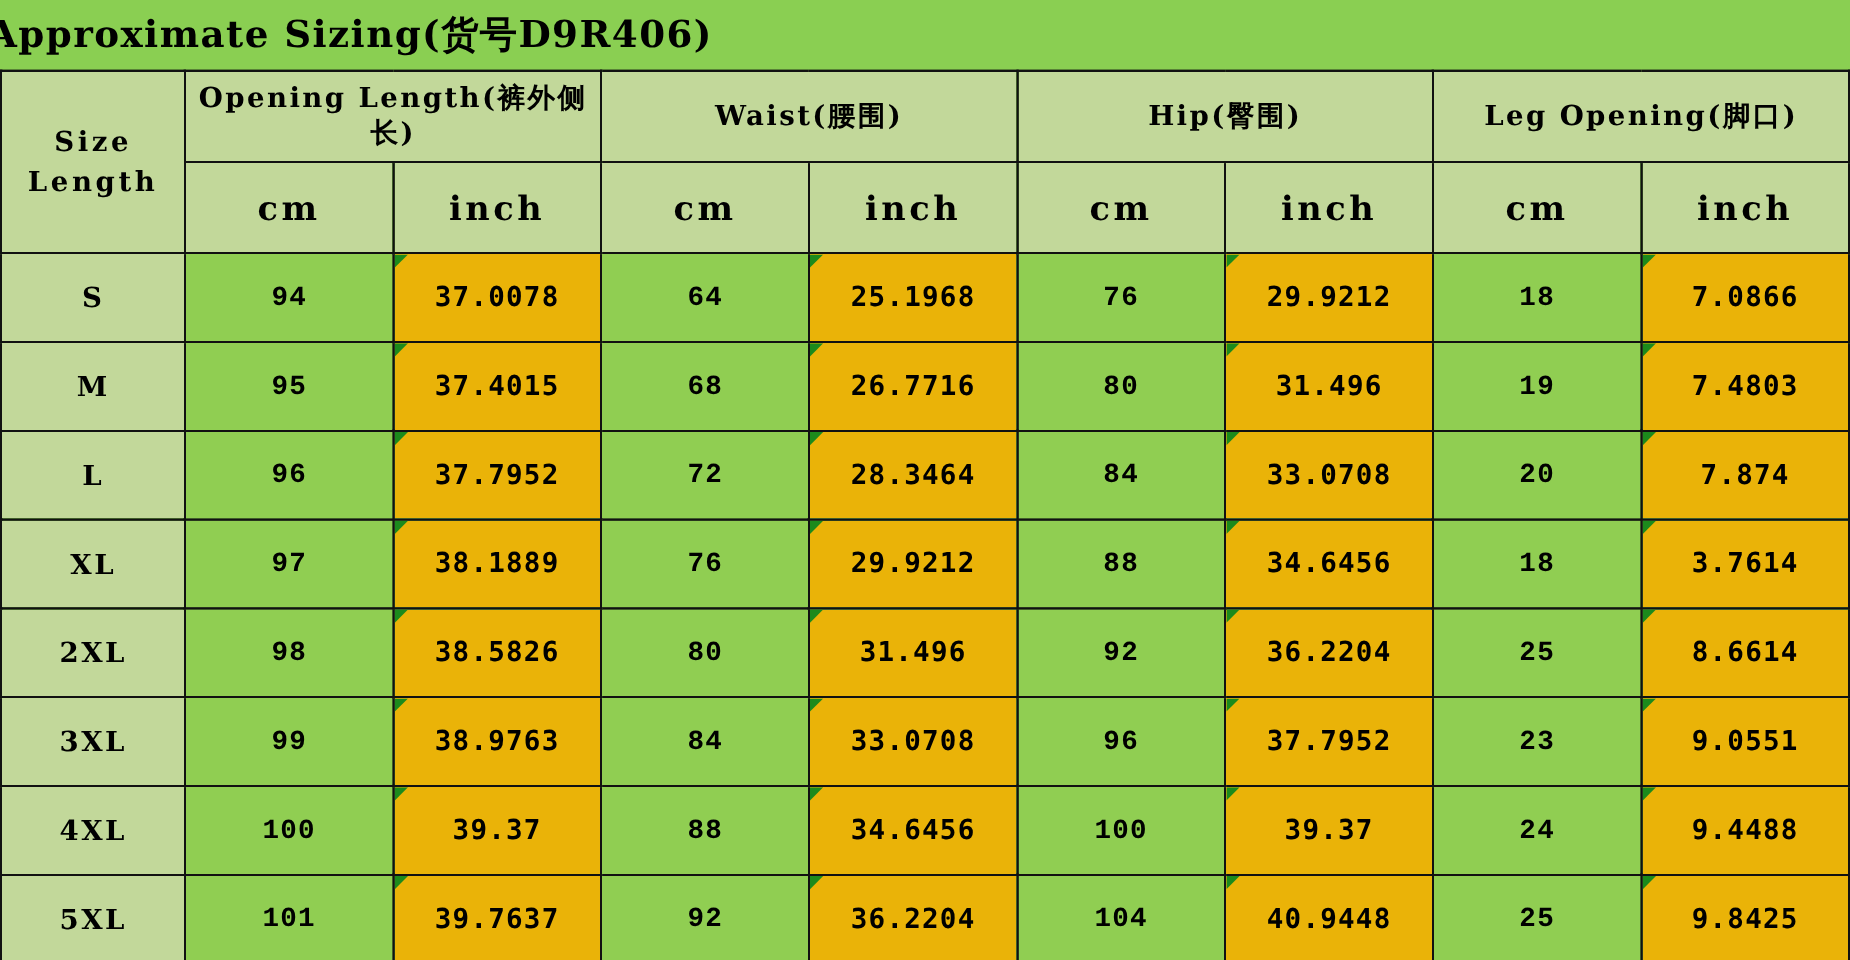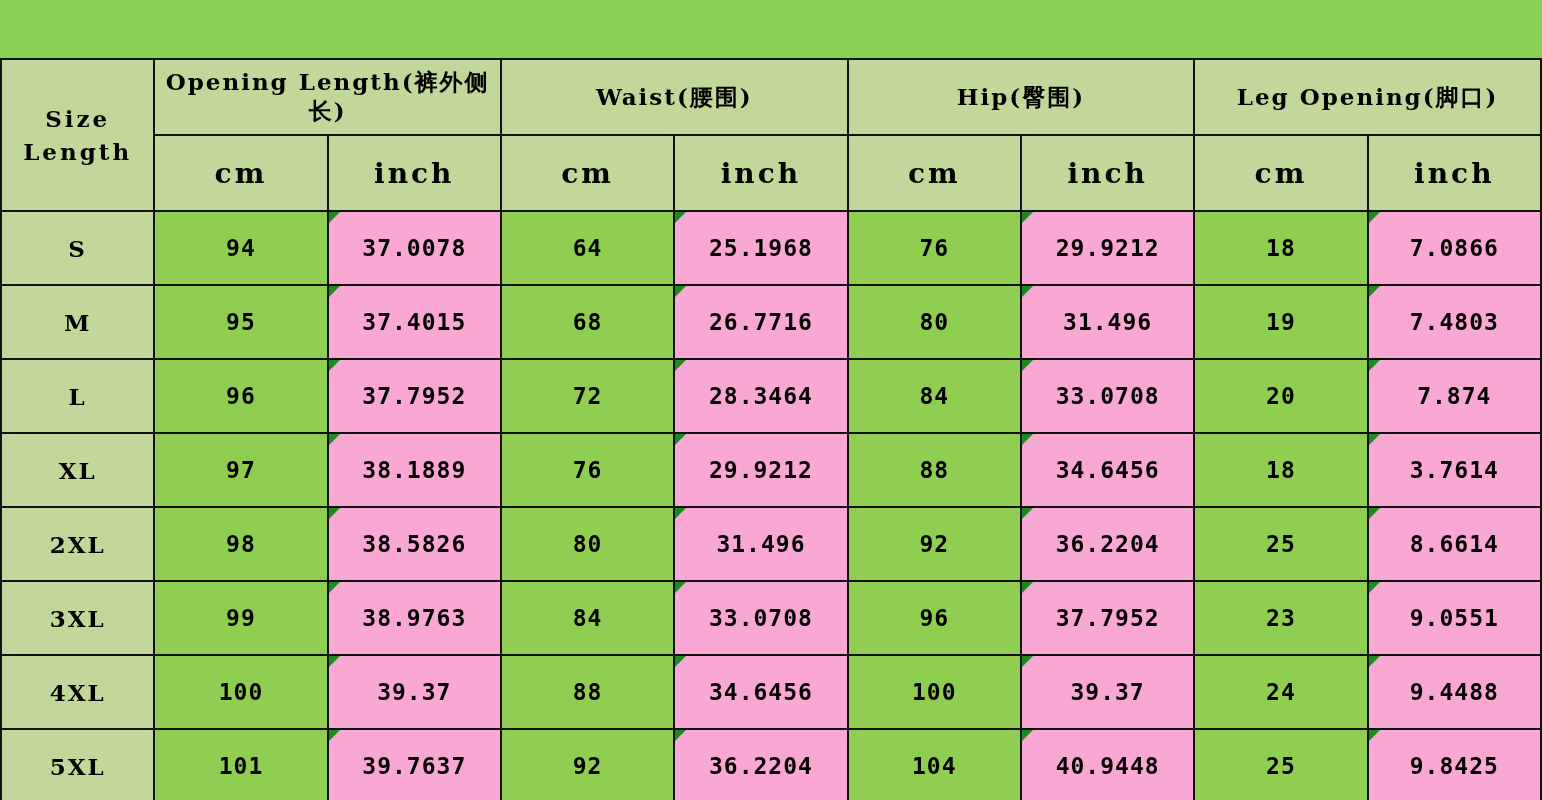--- a/index.html
+++ b/index.html
@@ -97,23 +97,24 @@
   td.cell-size {
     background: #C2D89A;
     font-family: "DejaVu Serif", "Liberation Serif", serif;
     font-size: 23px;
     letter-spacing: 2px;
   }
   td.cell-cm {
     background: #90CE52;
     font-size: 23px;
     letter-spacing: 1px;
+    font-family: Liberation Mono, monospace;
   }
   td.cell-inch {
-    background: #f9a8d4;
+    background: #eab308;
     font-size: 23px;
     letter-spacing: 1px;
   }
 
   
   td.flagged::before {
     content: "";
     position: absolute;
     left: 0;
     top: 0;
@@ -125,20 +126,23 @@
 
   
   col.c-size { width: 153px; }
   col.c-d    { width: 173px; }
 </style>
 </head>
 <body>
 
 <div id="sizing-page">
 
+  <div class="title-band">
+    <div class="title-text">Approximate Sizing(货号D9R406)</div>
+  </div>
 
   <table class="size-table">
     <colgroup>
       <col class="c-size">
       <col class="c-d">
         <col class="c-d">
       <col class="c-d">
         <col class="c-d">
       <col class="c-d">
         <col class="c-d">

